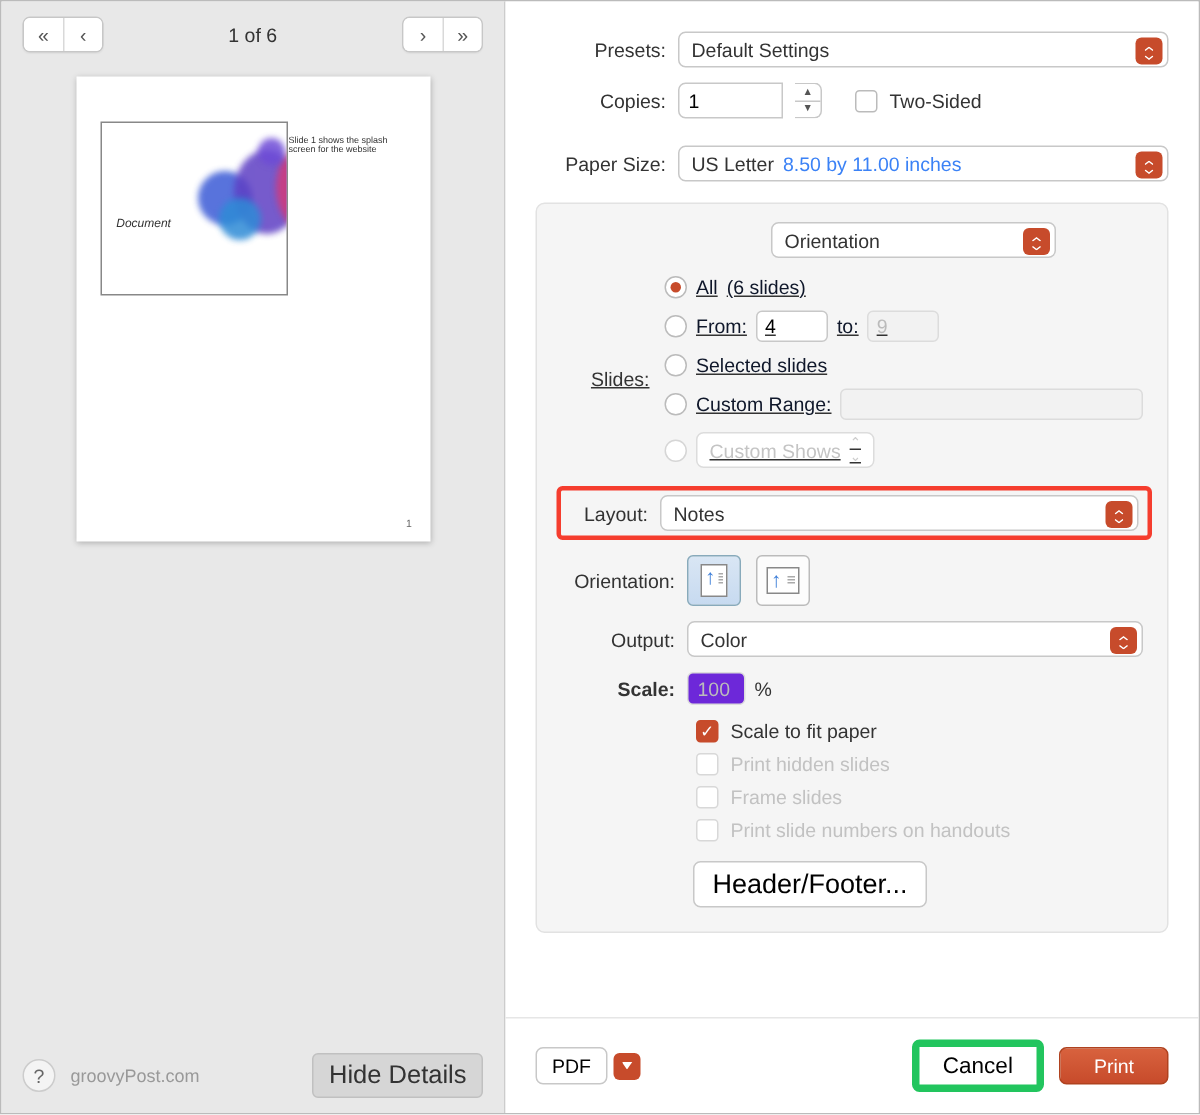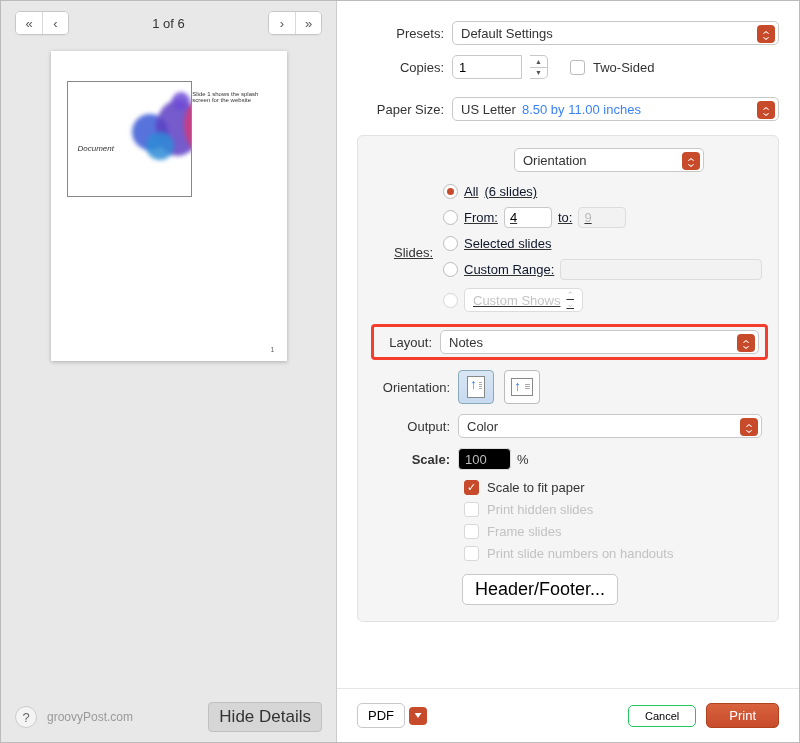--- a/index.html
+++ b/index.html
@@ -54,33 +54,33 @@
 .orient-btns { display: flex; gap: 10px; }
 .orient-btn { width: 36px; height: 34px; background: #fcfcfc; border: 1px solid #bbb; border-radius: 4px; display: flex; align-items: center; justify-content: center; cursor: pointer; position: relative; }
 .orient-btn.active { background: linear-gradient(#d9e6f4,#c7daf0); border-color: #8ab; }
 .orient-page { background: #fff; border: 1px solid #888; display: flex; align-items: flex-start; padding: 2px; position: relative; }
 .orient-page.portrait { width: 18px; height: 22px; }
 .orient-page.landscape { width: 22px; height: 18px; }
 .orient-arrow { color: #3b7dd8; font-size: 14px; font-weight: bold; position: absolute; left: 2px; top: -1px; }
 .orient-lines { width: 7px; display: flex; flex-direction: column; gap: 1px; margin-left: 9px; margin-top: 3px; }
 .orient-lines span { height: 1px; background: #aaa; }
 .output-select { width: 210px; }
-.scale-input { width: 53px; height: 22px; border: 1px solid #dcdcdc; background: #000000; border-radius: 4px; padding: 0 6px; color: #bbb; font-size: 13px; }
+.scale-input { width: 39px; height: 22px; border: 1px solid #dcdcdc; background: #6d28d9; border-radius: 4px; padding: 0 6px; color: #bbb; font-size: 13px; }
 .check-row { display: flex; align-items: center; gap: 8px; margin-bottom: 7px; padding-left: 2px; }
 .check-label { font-size: 13px; }
 .check-label.disabled { color: #c2c2c2; }
 .checkbox.disabled { border-color: #d8d8d8; cursor: default; }
 .header-footer-btn { background: #fff; border: 1px solid #c8c8c8; border-radius: 5px; padding: 4px 12px; font-size: 18px; cursor: pointer; margin-top: 6px; }
 .footer-right { display: flex; align-items: center; padding: 14px 0; gap: 10px; margin-top: auto; border-top: 1px solid #e6e6e6; margin-left: -20px; margin-right: -20px; padding-left: 20px; padding-right: 20px; }
 .pdf-wrap { display: flex; align-items: center; gap: 4px; }
 .pdf-btn { background: #fff; border: 1px solid #c8c8c8; border-radius: 5px; padding: 4px 10px; font-size: 13px; cursor: pointer; }
 .pdf-caret { width: 18px; height: 18px; background: #c74b2b; border-radius: 4px; display: flex; align-items: center; justify-content: center; cursor: pointer; }
 .pdf-caret::after { content: ""; width: 7px; height: 5px; background: #fff; clip-path: polygon(0 0, 100% 0, 50% 100%); }
 .spacer { flex: 1; }
-.cancel-btn { background: #fff; border: 1px solid #22c55e; border-radius: 5px; padding: 4px 16px; font-size: 11px; cursor: pointer; }
+.cancel-btn { background: #fff; border: 5px solid #22c55e; border-radius: 5px; padding: 4px 16px; font-size: 15px; cursor: pointer; }
 .print-btn { background: linear-gradient(#d8623e,#c74b2b); color: #fff; border: 1px solid #b0421f; border-radius: 5px; padding: 4px 22px; font-size: 13px; cursor: pointer; font-weight: 500; }
 </style>
 </head>
 <body>
 
 <div class="dialog">
   <div class="left-panel">
     <div class="nav-row">
       <div class="nav-seg">
         <div class="nav-btn">«</div>

